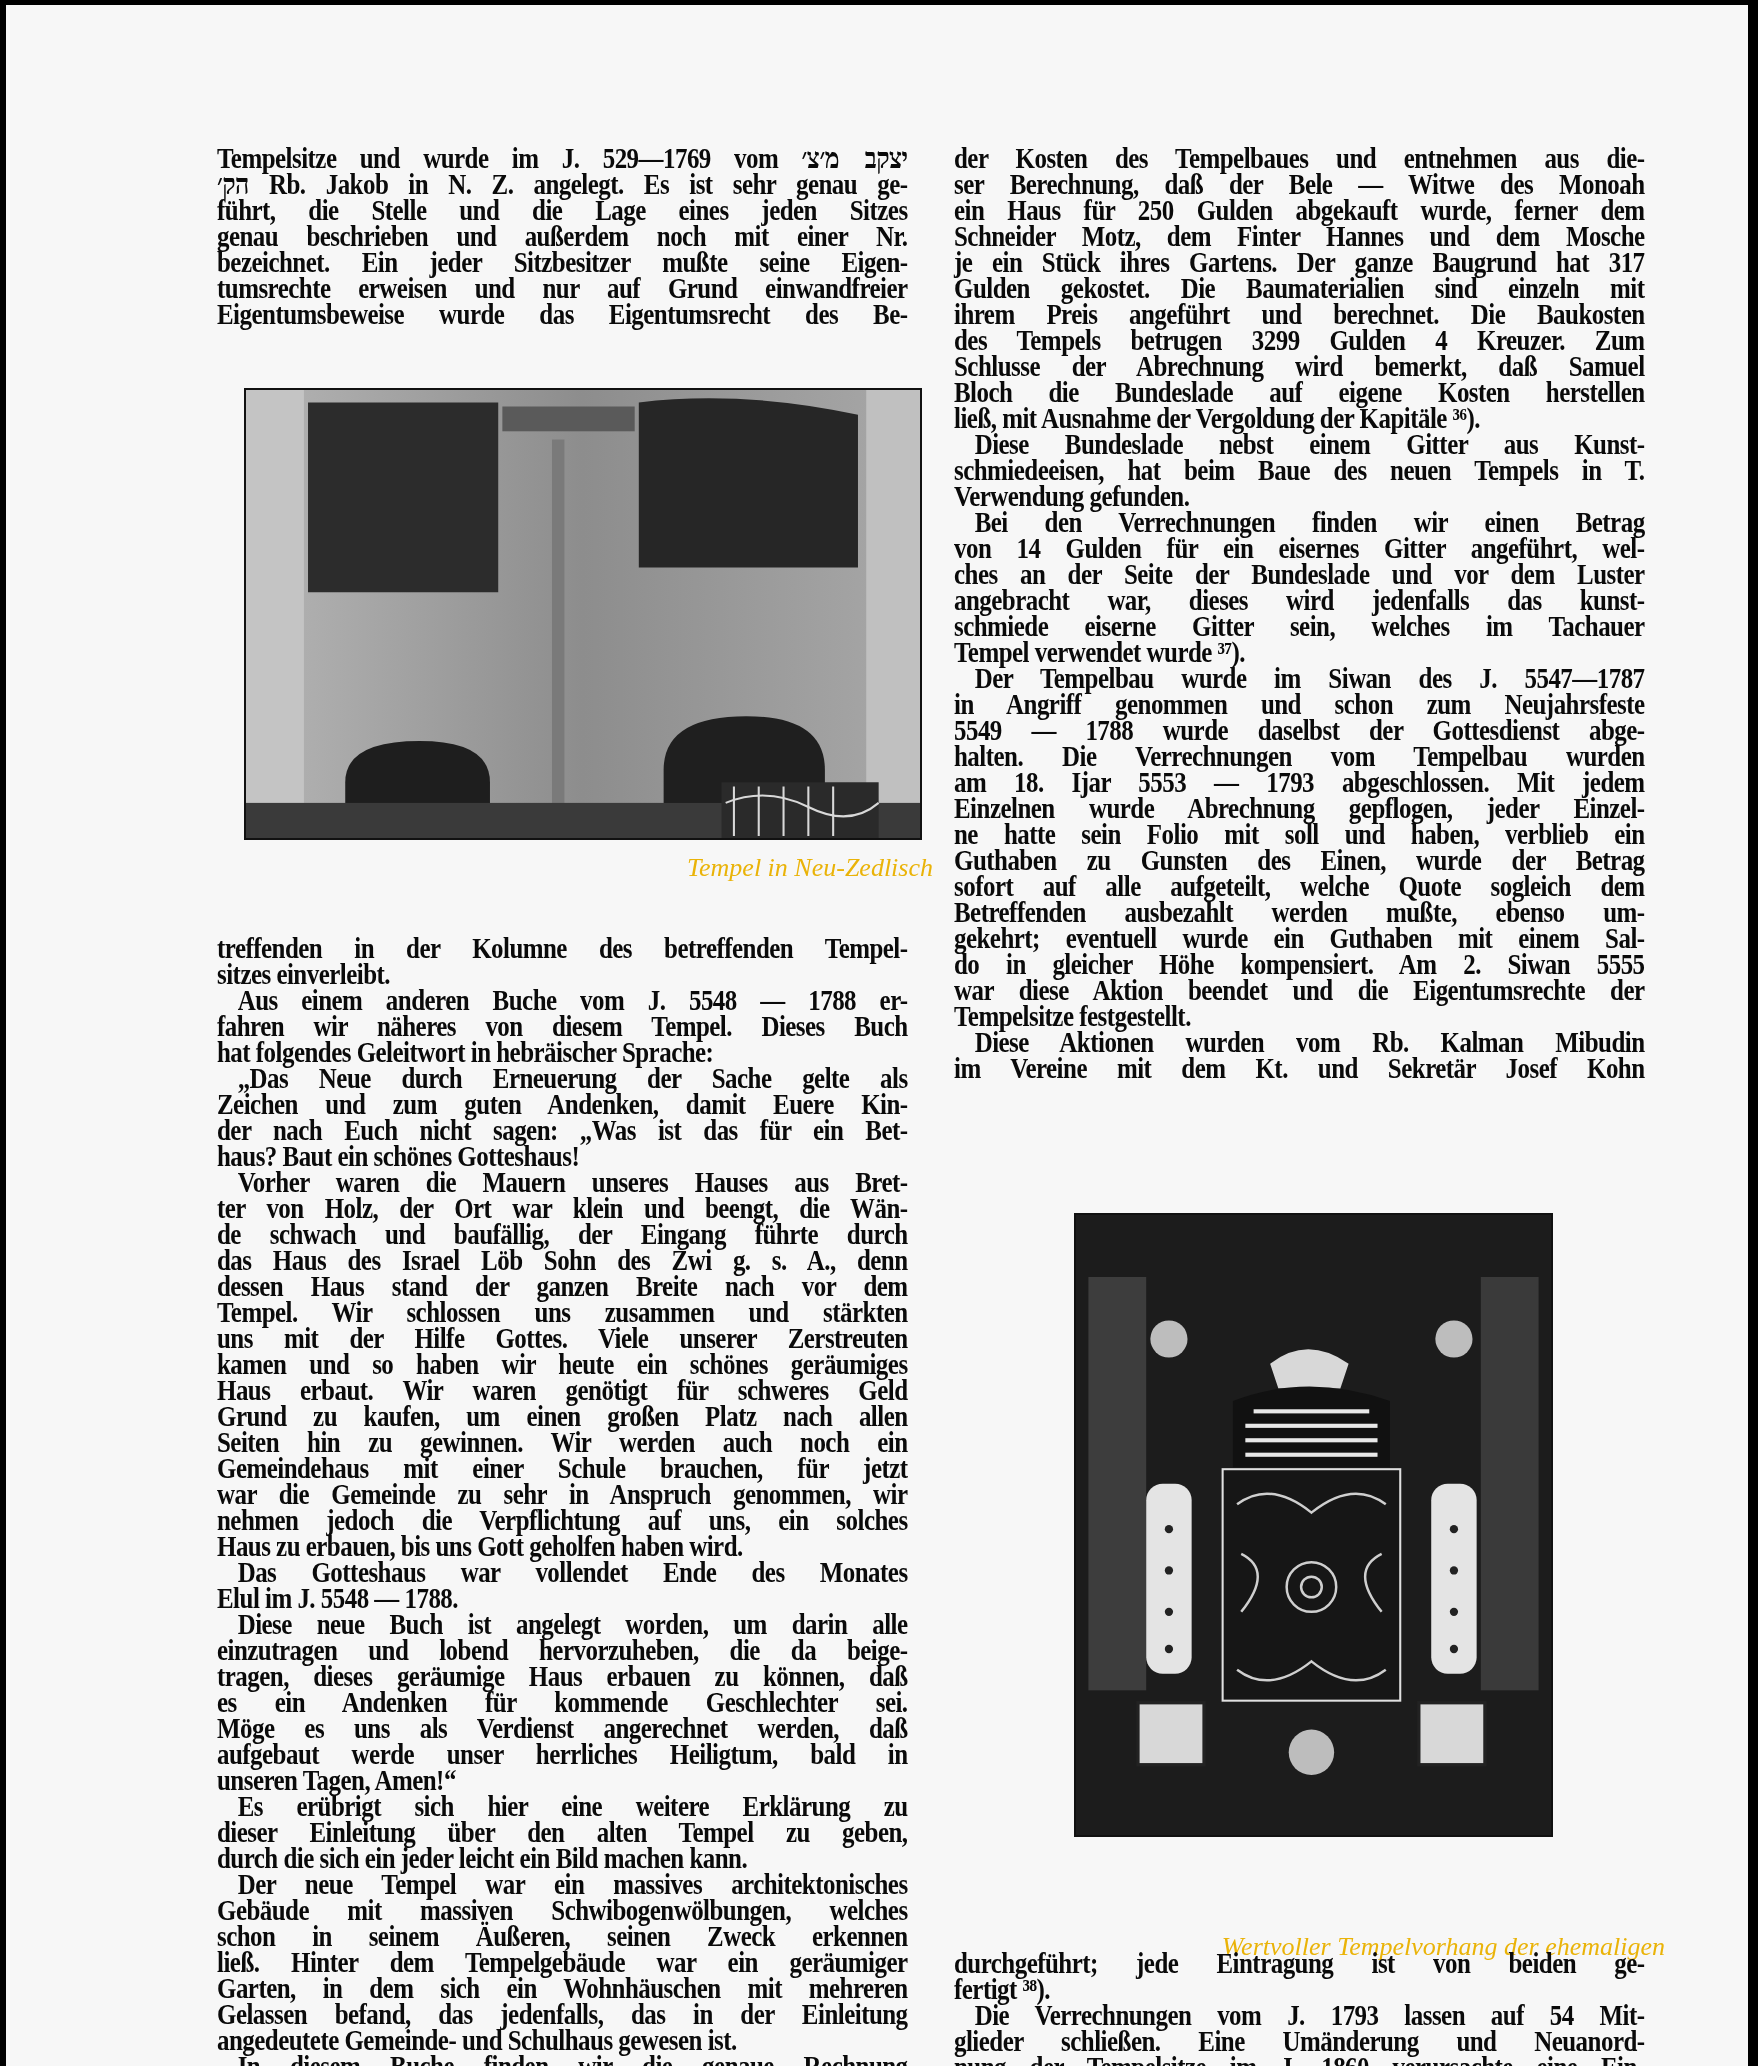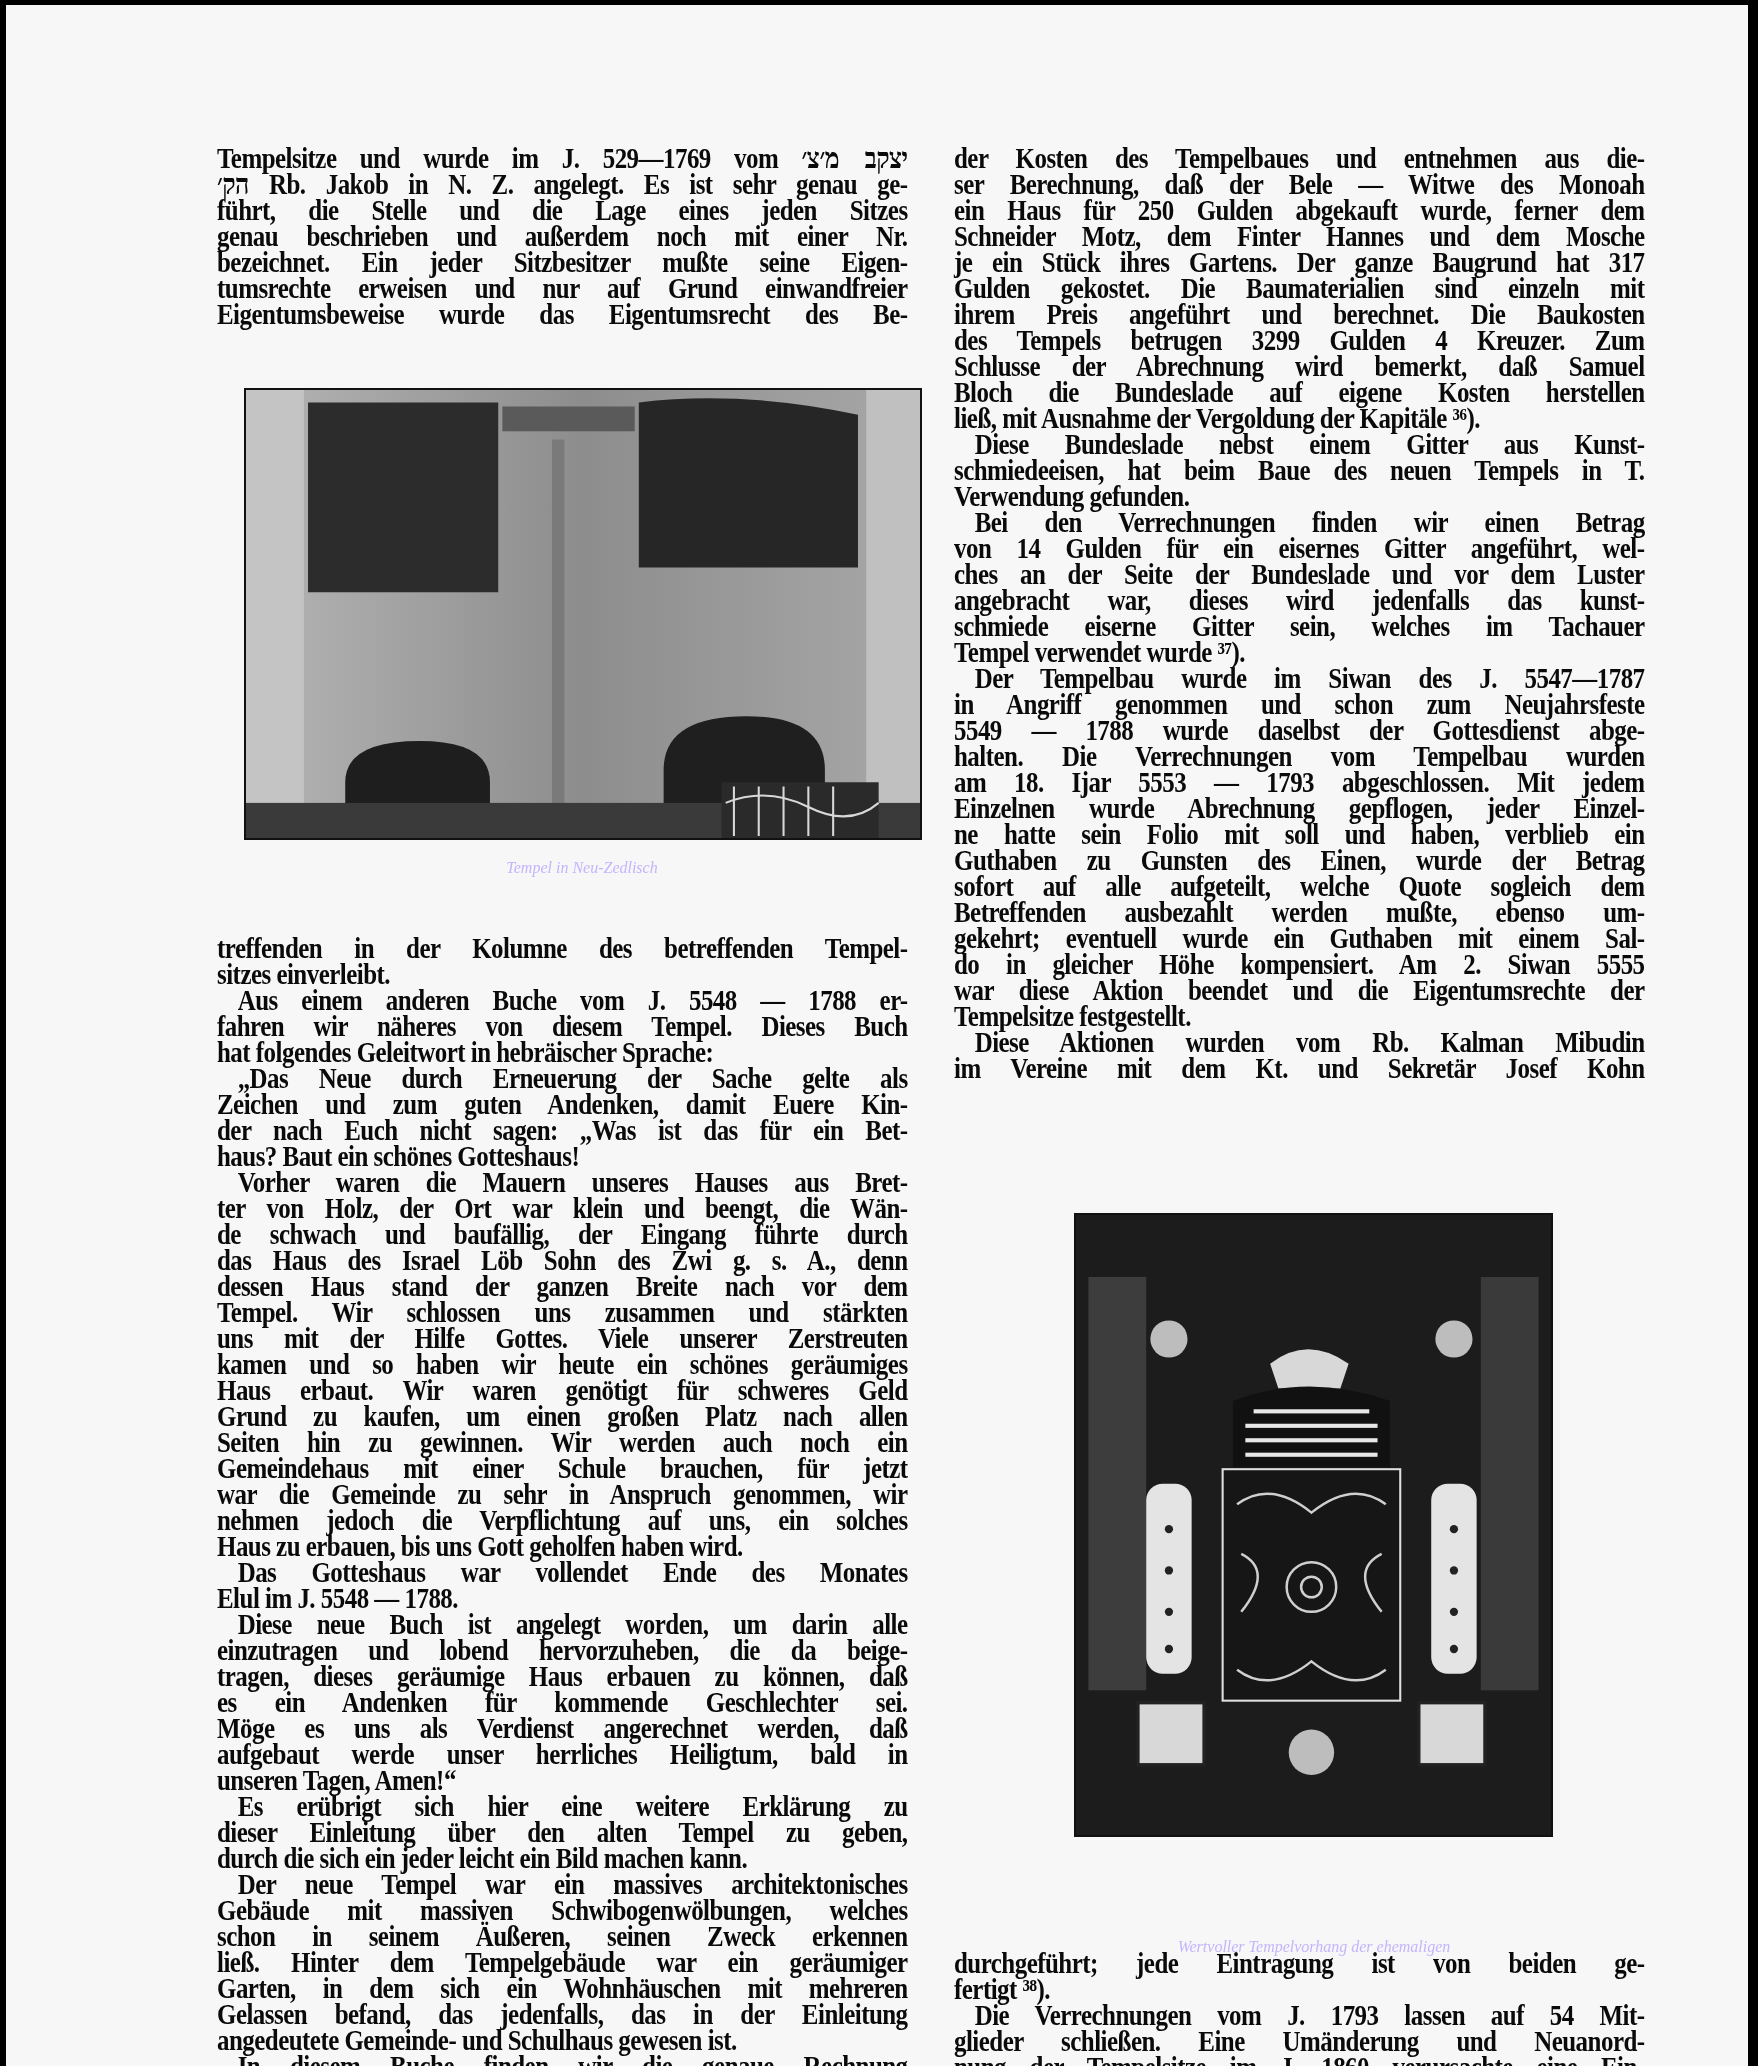--- a/index.html
+++ b/index.html
@@ -49,24 +49,24 @@
     background: #6f6f6f;
     overflow: hidden;
   }
   .photo1 { left: 244px; top: 388px; width: 674px; height: 448px; background: #8a8a8a; }
   .photo2 { left: 1074px; top: 1213px; width: 475px; height: 620px; background: #1a1a1a; }
 
   .caption {
     position: absolute;
     font-family: "Liberation Serif", "DejaVu Serif", serif;
     font-style: italic;
-    font-size: 16px;
+    font-size: 26px;
     line-height: 25px;
-    color: #c4b5fd;
-    text-align: center;
+    color: #eab308;
+    text-align: right;
   }
   .cap1 { left: 231px; top: 855px; width: 702px; }
   .cap2 { left: 963px; top: 1934px; width: 702px; }
 </style>
 </head>
 <body>
 
 <div class="page"></div>
 
 <div class="col col-left" style="top:145px;">

